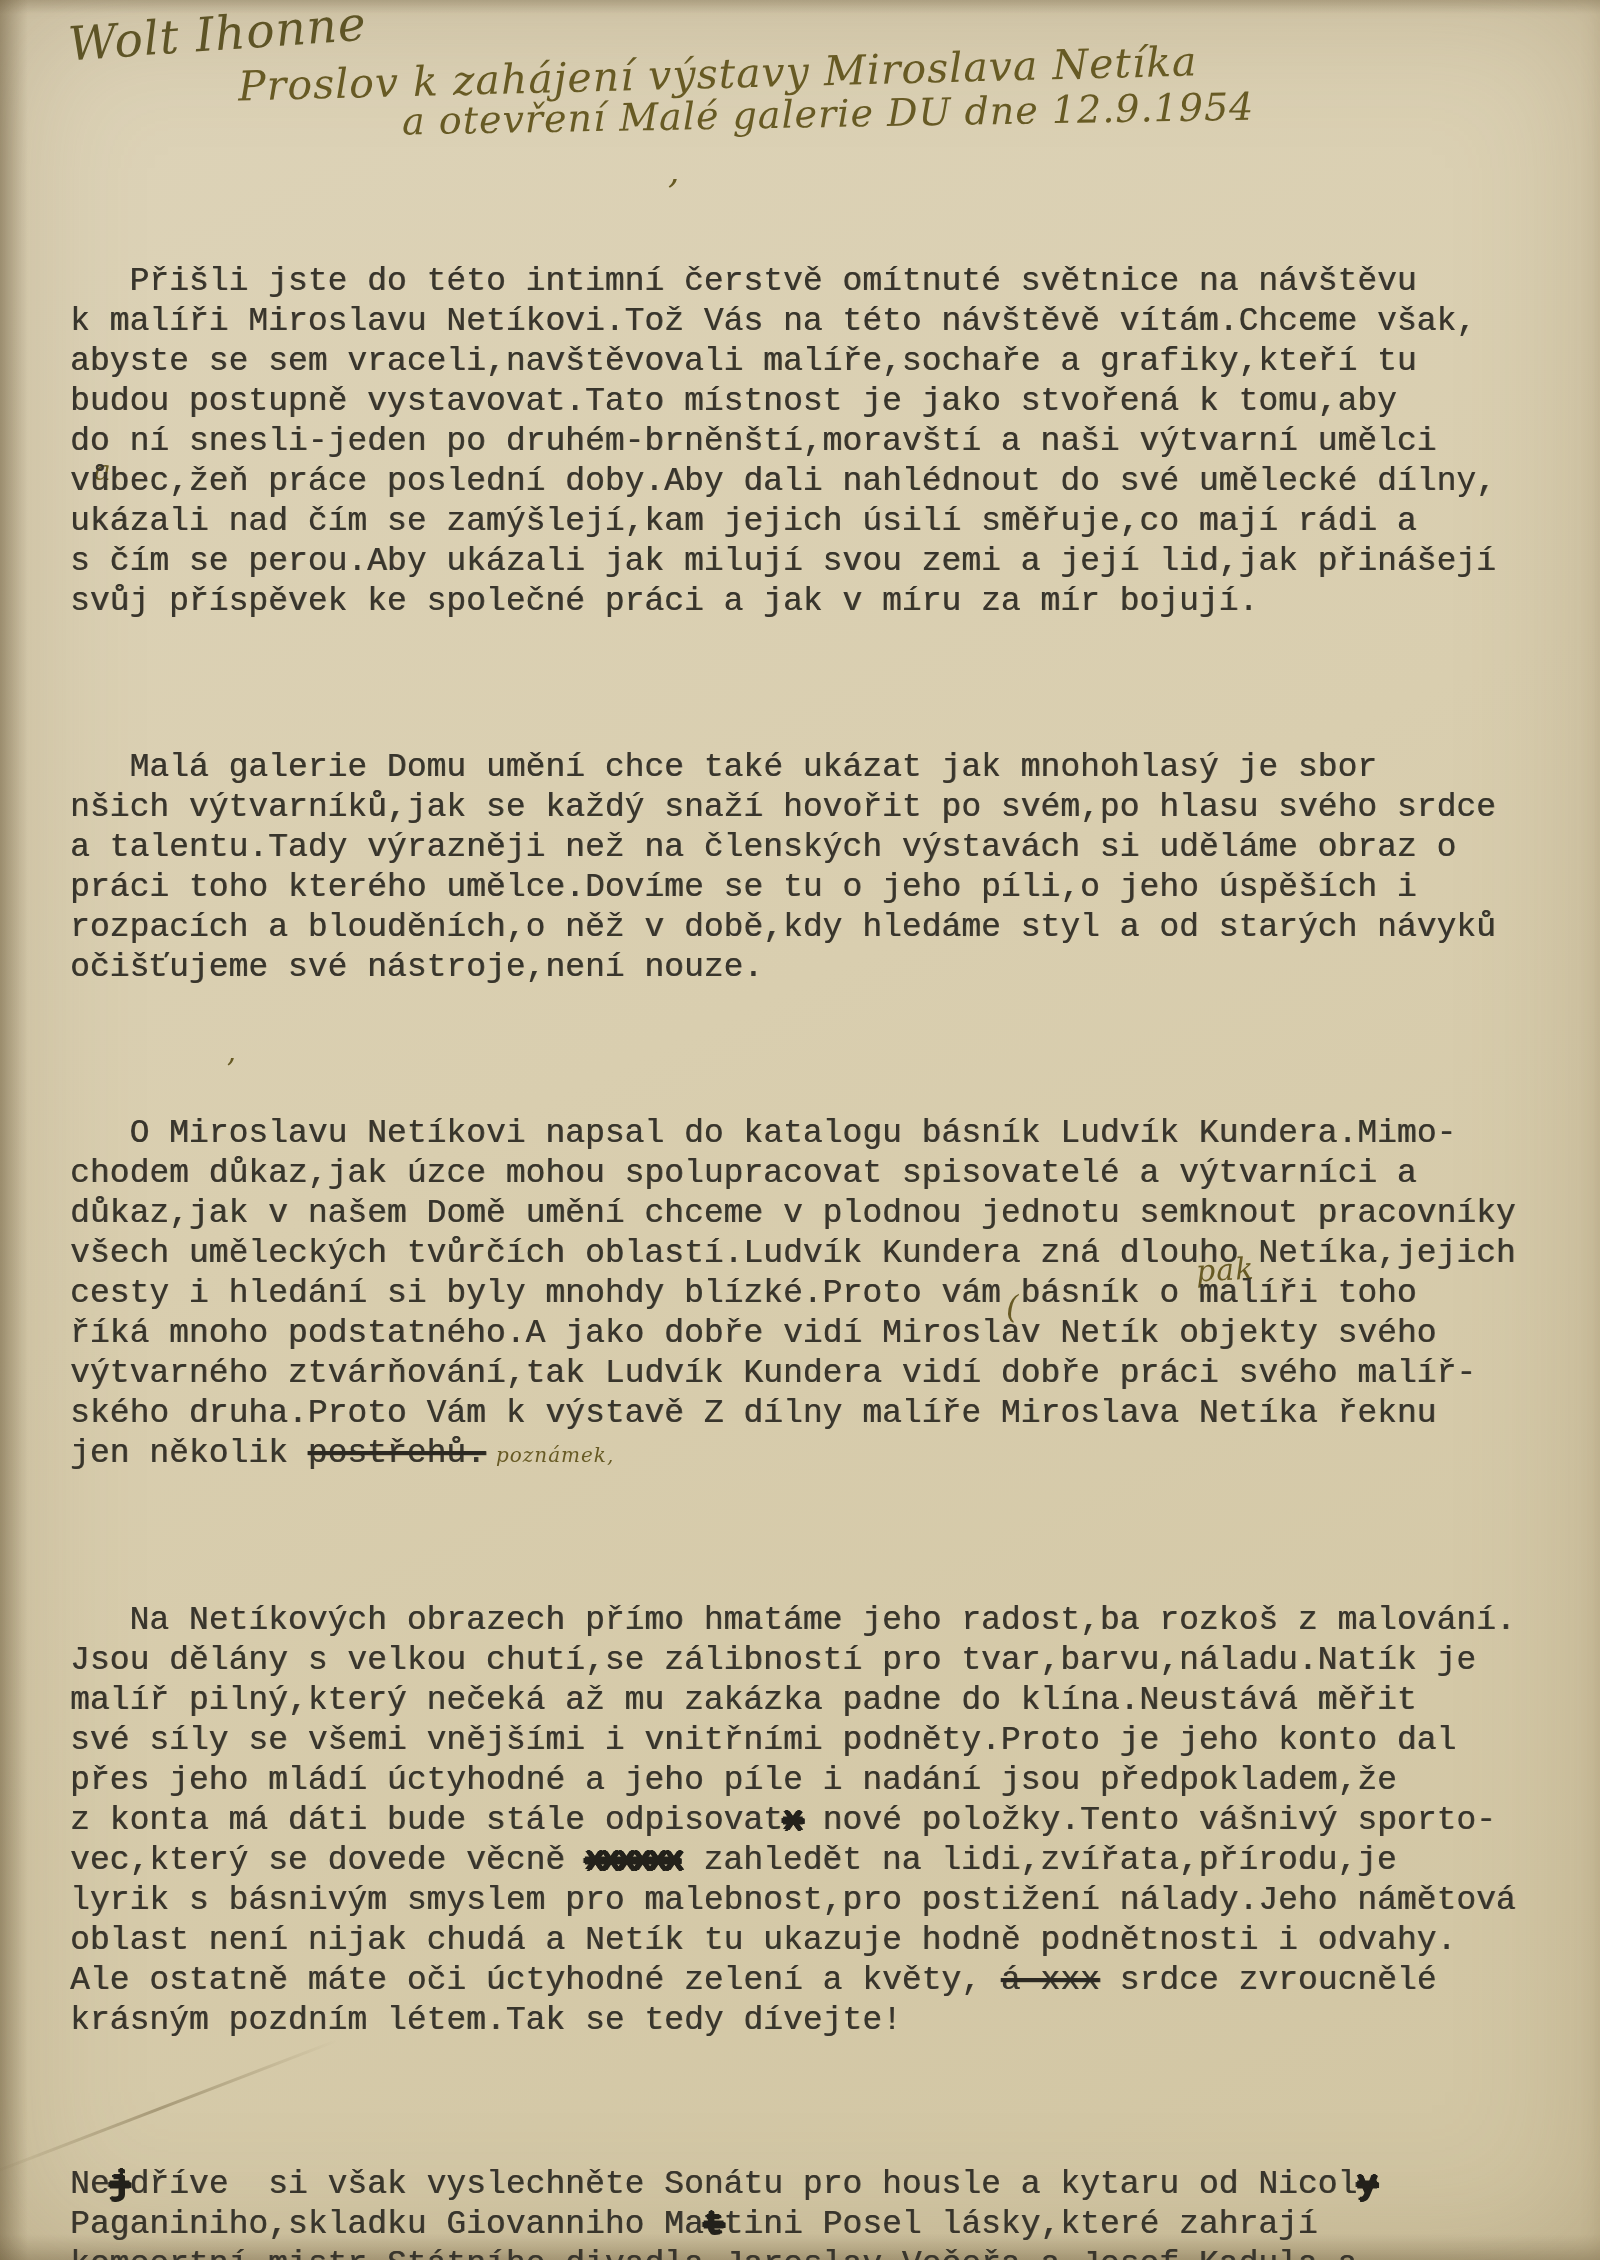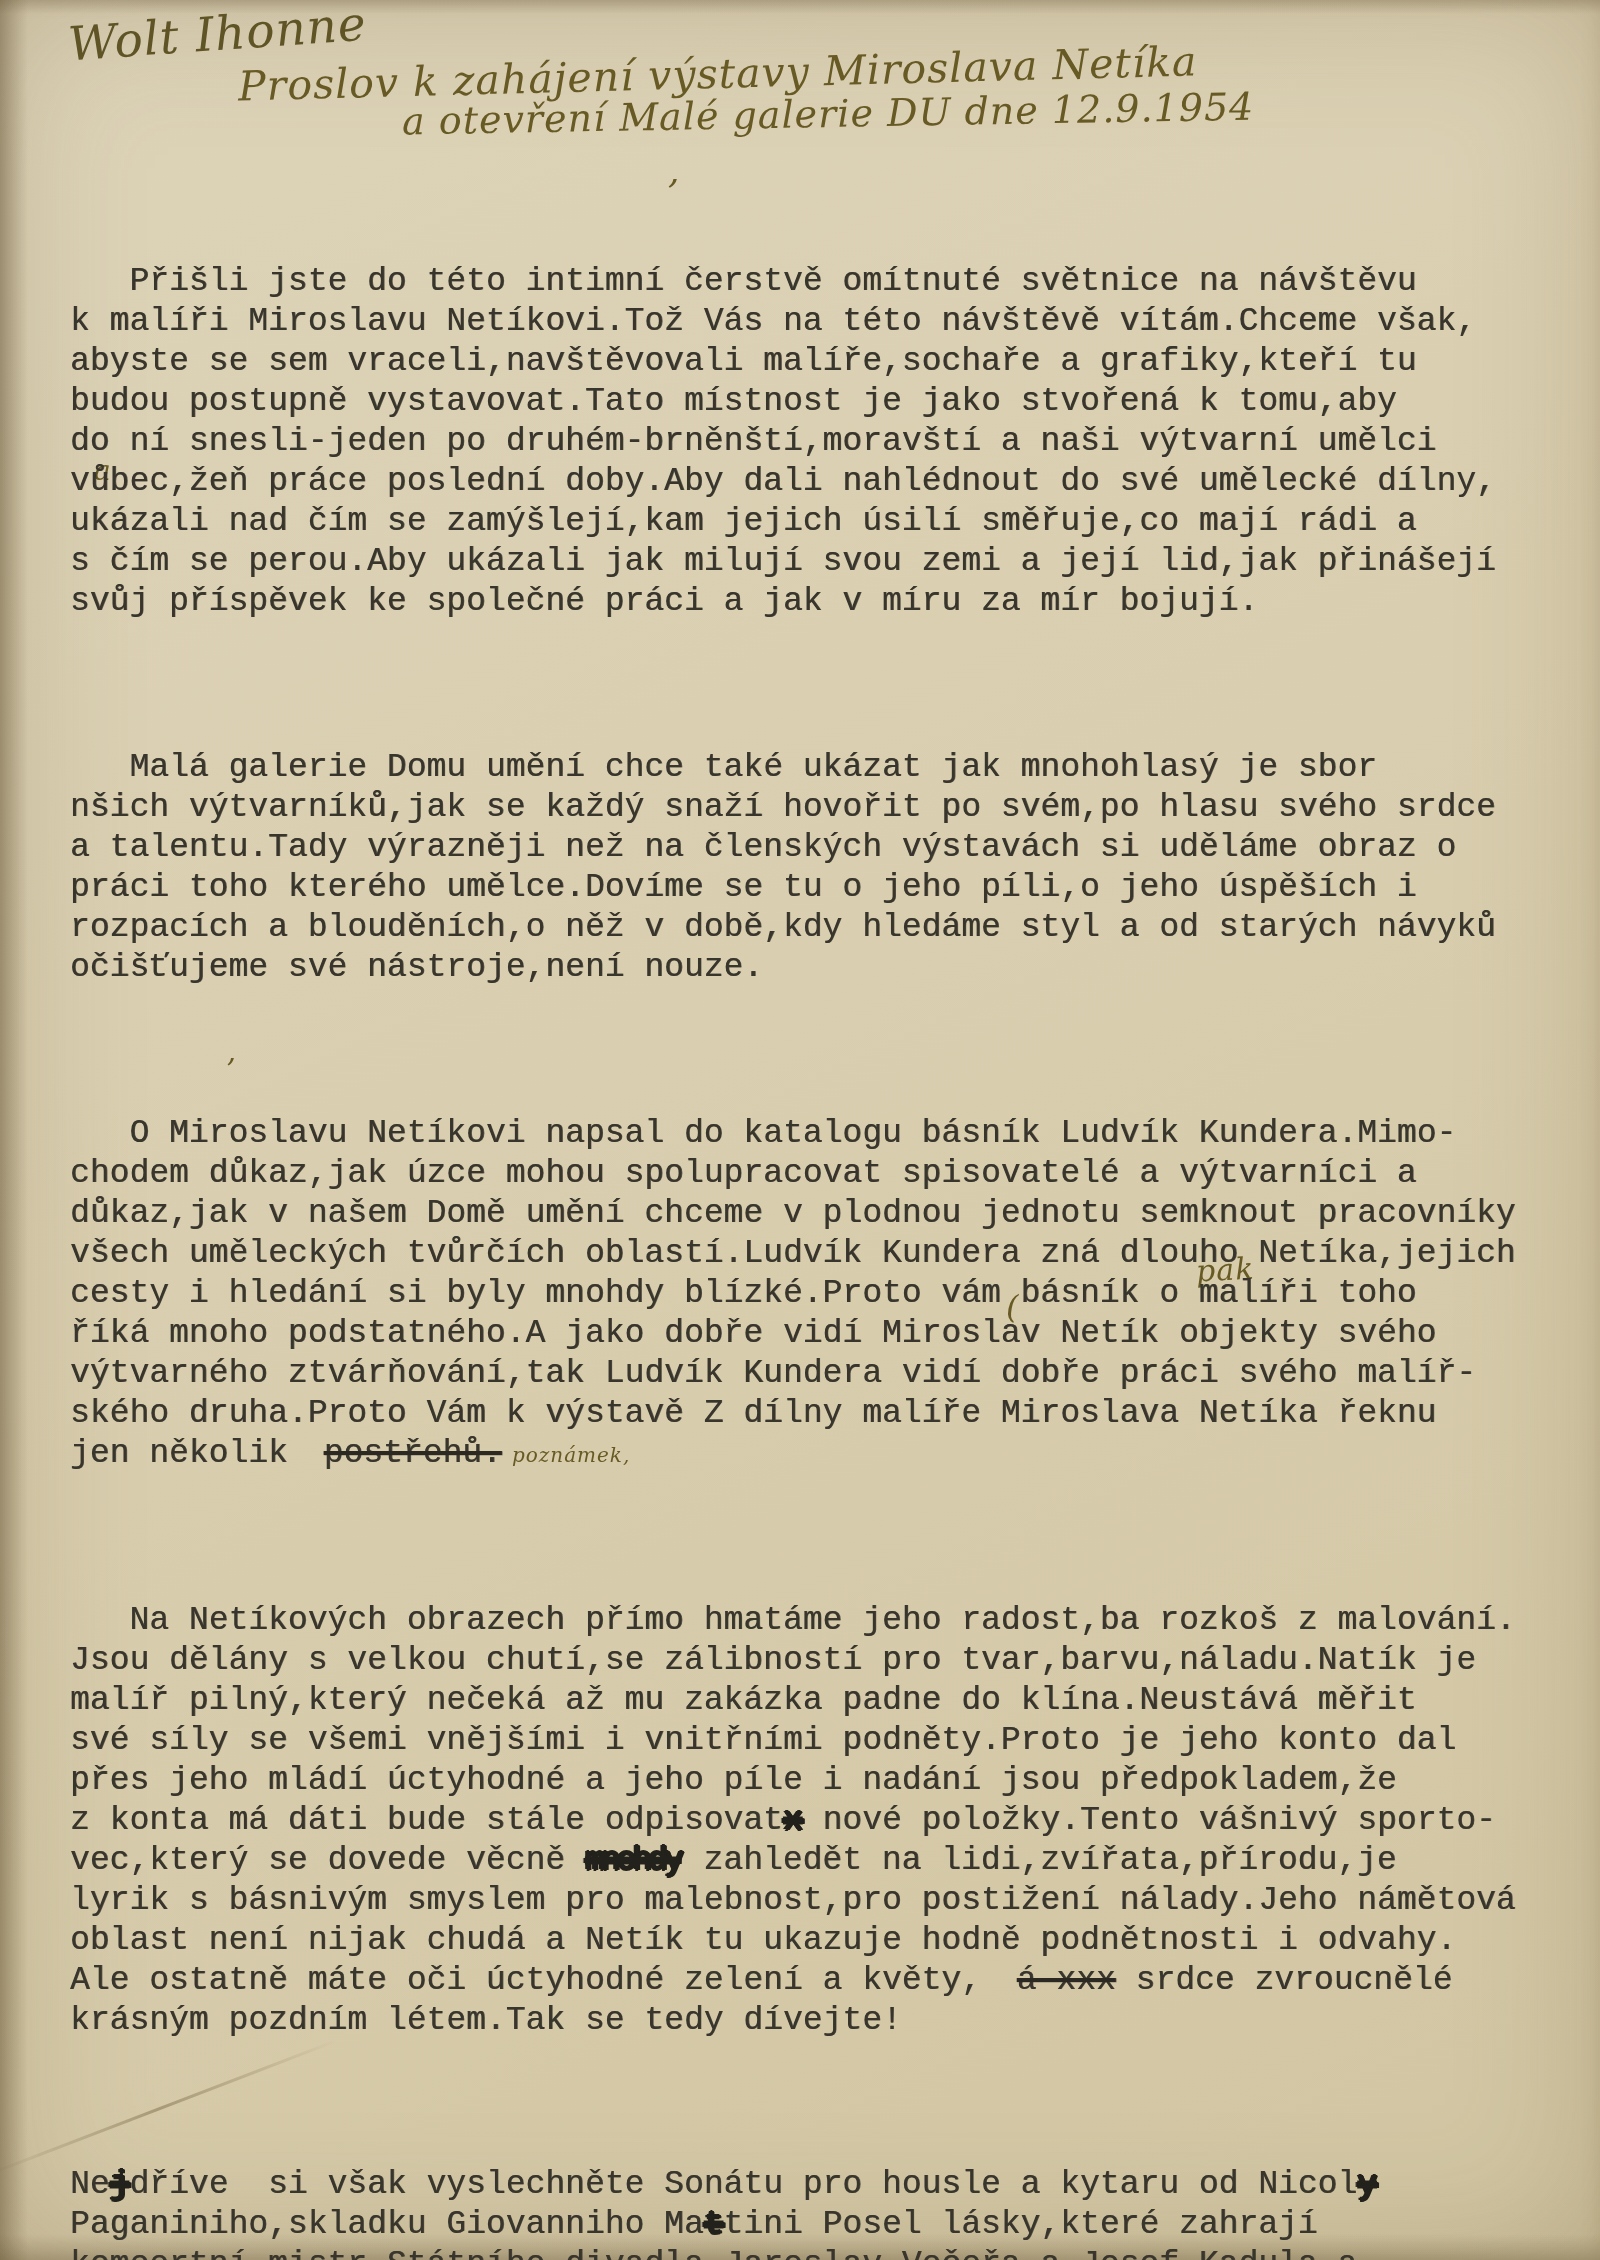--- a/index.html
+++ b/index.html
@@ -35,21 +35,20 @@
     color:#38352c;
     white-space:pre-wrap;
     text-shadow: 0.6px 0.3px 0 rgba(45,42,34,.7);
   }
   .para { margin:0 0 6px 0; }
   .para-last { margin-top:-2px; }
   .struck {
     text-decoration: line-through;
     text-decoration-thickness: 4px;
     text-decoration-color:#2c2922;
-    margin-left:16px;
   }
   .blot {
     color:#23211b;
     text-decoration: line-through;
     text-decoration-thickness: 5px;
     text-shadow: 1.5px 0 0 #23211b, -1.5px 0 0 #23211b, 0 1.5px 0 #23211b,
                  0 -1.5px 0 #23211b, 2px 1px 0 #23211b;
   }
   .blot-wide { letter-spacing:-4px; padding-right:4px; }
   .hand {
@@ -127,21 +126,21 @@
 výtvarného ztvárňování,tak Ludvík Kundera vidí dobře práci svého malíř-
 ského druha.Proto Vám k výstavě Z dílny malíře Miroslava Netíka řeknu
 jen několik </span><span class="struck">postřehů.</span><span class="hand-inline">poznámek,</span></p>
 
     <p class="para"><span>   Na Netíkových obrazech přímo hmatáme jeho radost,ba rozkoš z malování.
 Jsou dělány s velkou chutí,se zálibností pro tvar,barvu,náladu.Natík je
 malíř pilný,který nečeká až mu zakázka padne do klína.Neustává měřit
 své síly se všemi vnějšími i vnitřními podněty.Proto je jeho konto dal
 přes jeho mládí úctyhodné a jeho píle i nadání jsou předpokladem,že
 z konta má dáti bude stále odpisovat</span><span class="blot">x</span><span> nové položky.Tento vášnivý sporto-
-vec,který se dovede věcně </span><span class="blot blot-wide">mnohdy</span><span> zahledět na lidi,zvířata,přírodu,je
+vec,který se dovede věcně </span><span class="blot blot-wide">xxxxxx</span><span> zahledět na lidi,zvířata,přírodu,je
 lyrik s básnivým smyslem pro malebnost,pro postižení nálady.Jeho námětová
 oblast není nijak chudá a Netík tu ukazuje hodně podnětnosti i odvahy.
 Ale ostatně máte oči úctyhodné zelení a květy, </span><span class="struck">á xxx</span><span> srdce zvroucnělé
 krásným pozdním létem.Tak se tedy dívejte!</span></p>
 
     <p class="para para-last"><span>Ne</span><span class="blot">j</span><span>dříve  si však vyslechněte Sonátu pro housle a kytaru od Nicol</span><span class="blot">y</span><span>
 Paganiniho,skladku Giovanniho Ma</span><span class="blot">t</span><span>tini Posel lásky,které zahrají
 komcertní mistr Státního divadla Jaroslav Večeřa a Josef Kadula a
 báseň Milana Kundery Zeleň mého domova,kterou přednese členka Státního
 divadla </span><span class="blot">H</span><span>bude Kružíková.</span></p>

